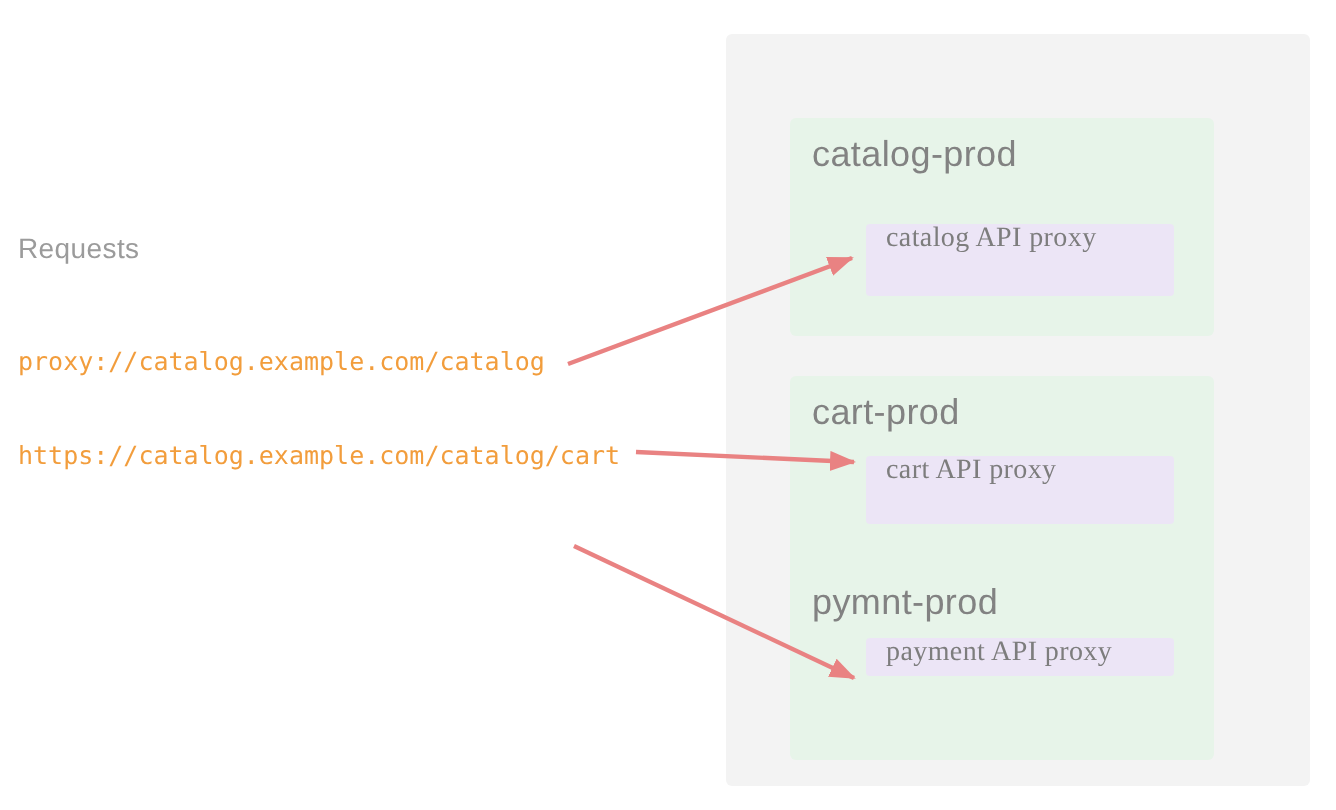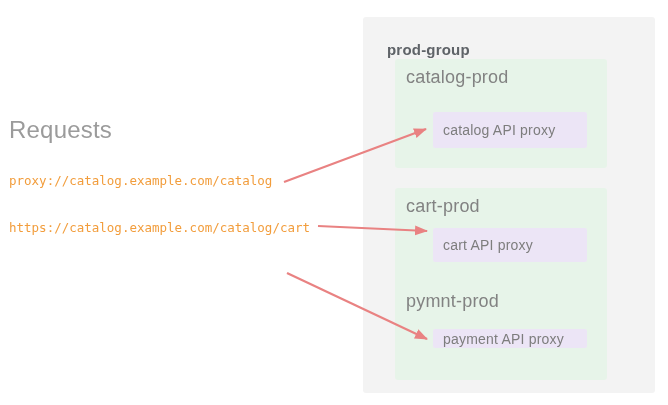--- a/index.html
+++ b/index.html
@@ -12,21 +12,21 @@
     position: relative;
     width: 668px;
     height: 405px;
     background: #ffffff;
     overflow: hidden;
   }
   .requests-heading {
     position: absolute;
     left: 9px;
     top: 116px;
-    font-size: 24px;
+    font-size: 14px;
     color: var(--label-gray, #9b9b9b);
     letter-spacing: 0.2px;
   }
   .request-url {
     position: absolute;
     left: 9px;
     font-family: "DejaVu Sans Mono", "Liberation Mono", monospace;
     font-size: 12.5px;
     color: var(--url-text, #f29d3c);
     white-space: nowrap;
@@ -71,25 +71,25 @@
     color: var(--env-label, #828282);
     letter-spacing: 0.2px;
   }
   .proxy-box {
     position: absolute;
     left: 38px;
     width: 154px;
     background: var(--proxy-bg, #ece5f6);
     border-radius: 2px;
     display: flex;
-    align-items: center;
+    font-family: Liberation Serif, serif;
   }
   .env-box.e0 .proxy-box { top: 53px; height: 36px; }
   .env-box.e1 .proxy-box { top: 40px; height: 34px; }
-  .env-box.e2 .proxy-box { top: 46px; height: 19px; }
+  .env-box.e2 .proxy-box { top: 36px; height: 19px; }
   .proxy-label {
     margin-left: 10px;
     font-size: 14px;
     color: var(--proxy-label, #7d7d7d);
     white-space: nowrap;
     letter-spacing: 0.2px;
   }
   #arrow-layer {
     position: absolute;
     left: 0;
@@ -105,21 +105,20 @@
 <body>
 
 <div id="stage">
 
   <div class="requests-heading">Requests</div>
 
   <div class="request-url u0">proxy://catalog.example.com/catalog</div>
   <div class="request-url u1">https://catalog.example.com/catalog/cart</div>
 
   <div class="group-box">
-    <div class="group-title">prod-group</div>
 
     <div class="env-box e0">
       <div class="env-label">catalog-prod</div>
       <div class="proxy-box">
         <span class="proxy-label">catalog API proxy</span>
       </div>
     </div>
 
     <div class="env-box e1">
       <div class="env-label">cart-prod</div>

